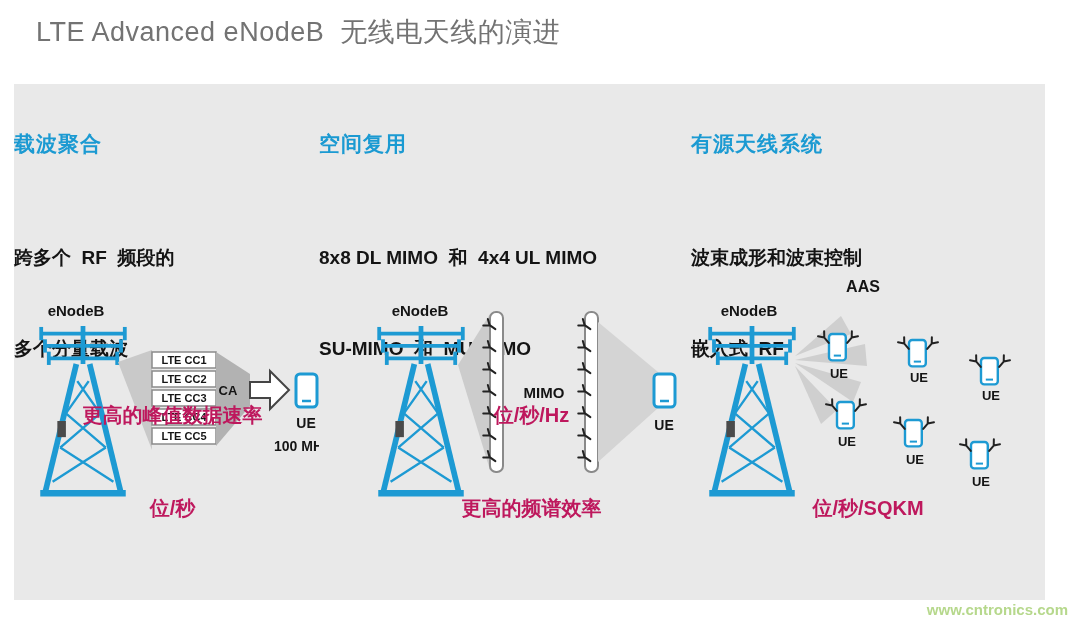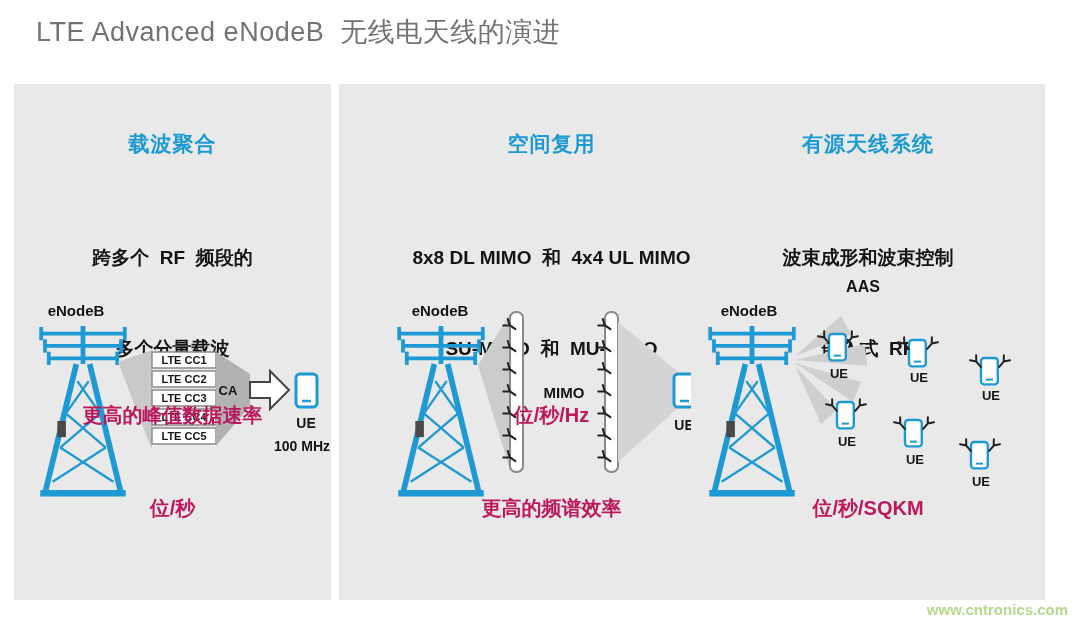--- a/index.html
+++ b/index.html
@@ -13,30 +13,30 @@
   .title {
     position:absolute; left:36px; top:14px;
     font-size:27px; font-weight:normal; color:#737373;
     letter-spacing:0.5px; white-space:pre-wrap;
   }
   .panel {
     position:absolute; top:84px; height:516px;
     background:#e9e9e9;
   }
   .panel-1 { left:14px;  width:317px; }
-  .panel-2 { left:339px; width:425px; }
+  .panel-2 { left:319px; width:425px; }
   .panel-3 { left:691px; width:354px; }
   .heading {
     position:absolute; top:46px; left:0; width:100%;
-    text-align:center; color:#1b9ad2;
+    text-align:left; color:#1b9ad2;
     font-size:21px; font-weight:bold; letter-spacing:1px;
   }
   .desc {
     position:absolute; top:98px; left:0; width:100%;
-    text-align:center; color:#141414;
+    text-align:left; color:#141414;
     font-size:19px; font-weight:bold; line-height:1.6;
     white-space:pre-wrap;
   }
   .result {
     position:absolute; bottom:14px; left:0; width:100%;
     text-align:center; color:#be185d;
     font-size:20px; font-weight:bold; line-height:1.55;
     white-space:pre-wrap;
   }
   .illus {

